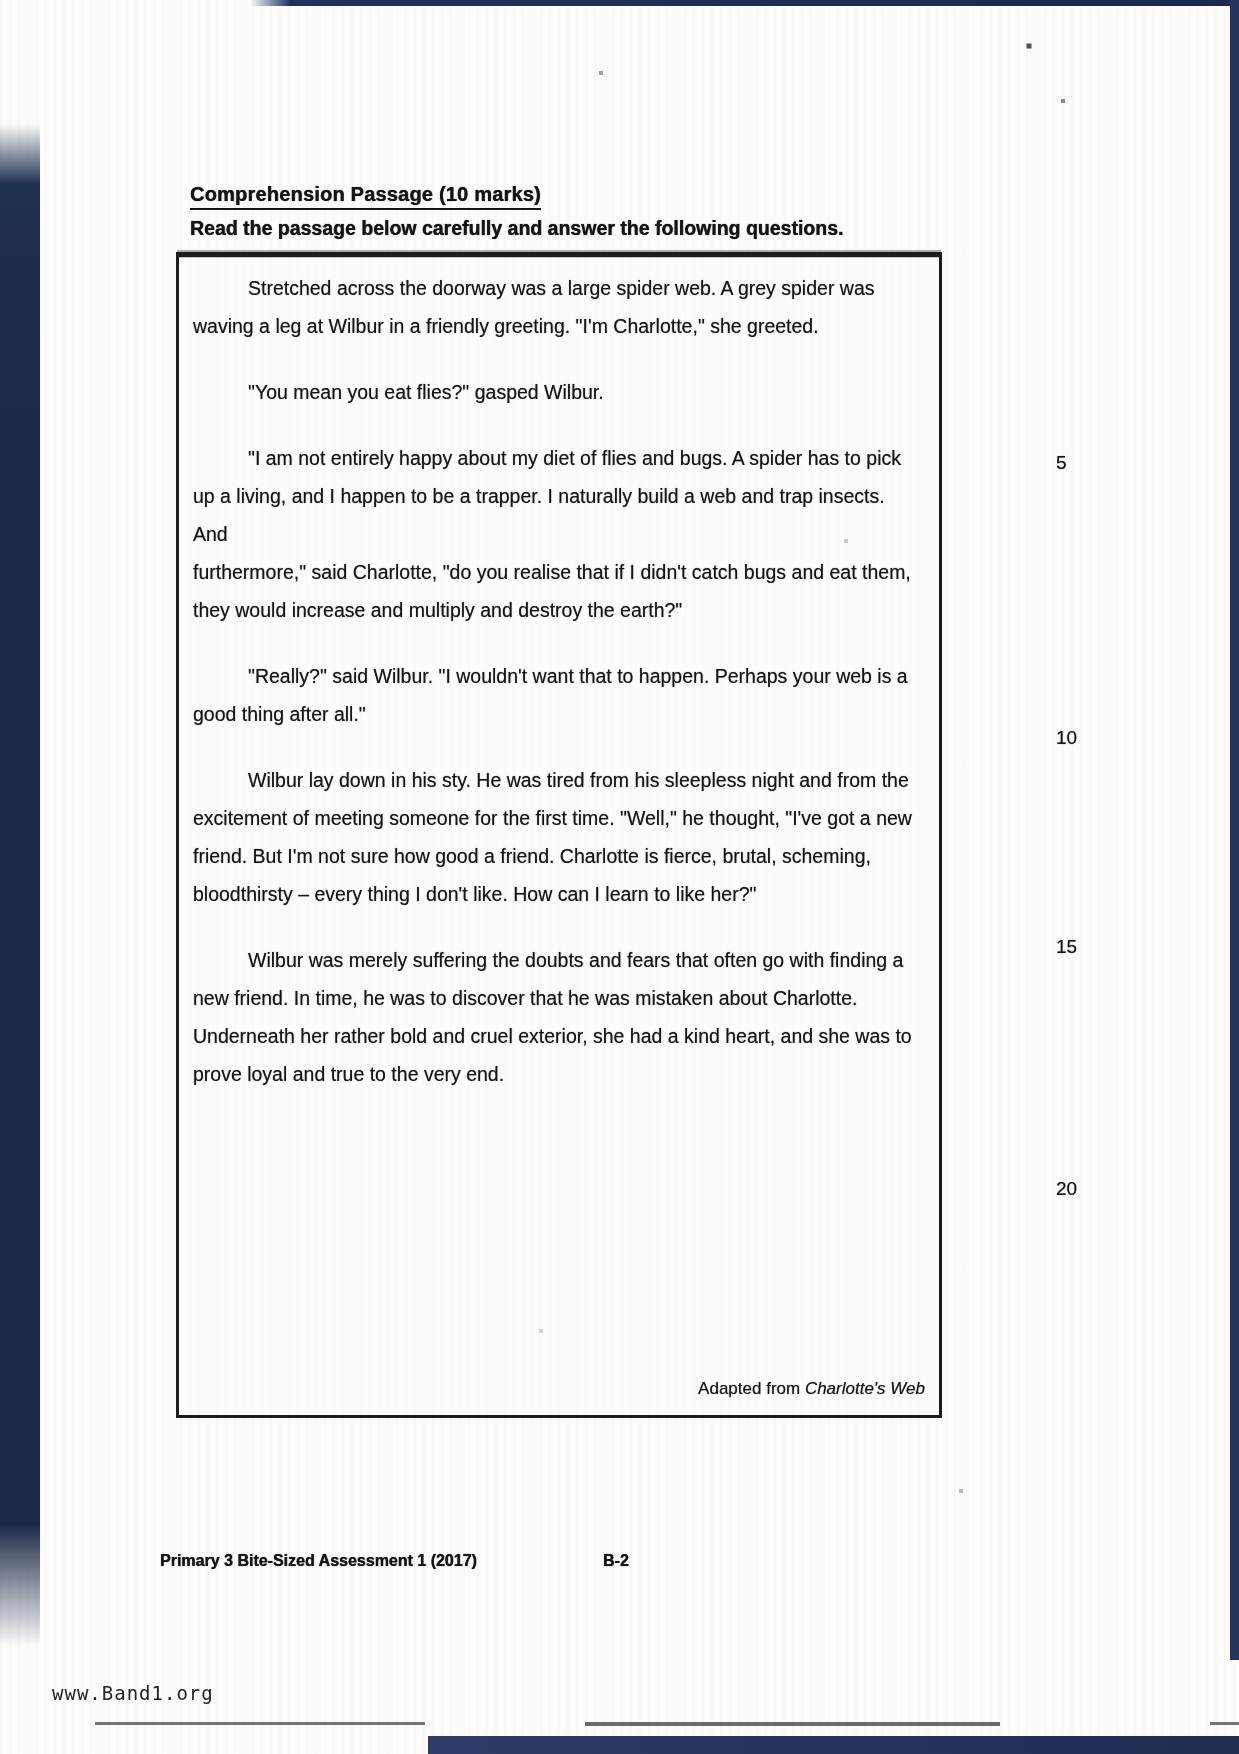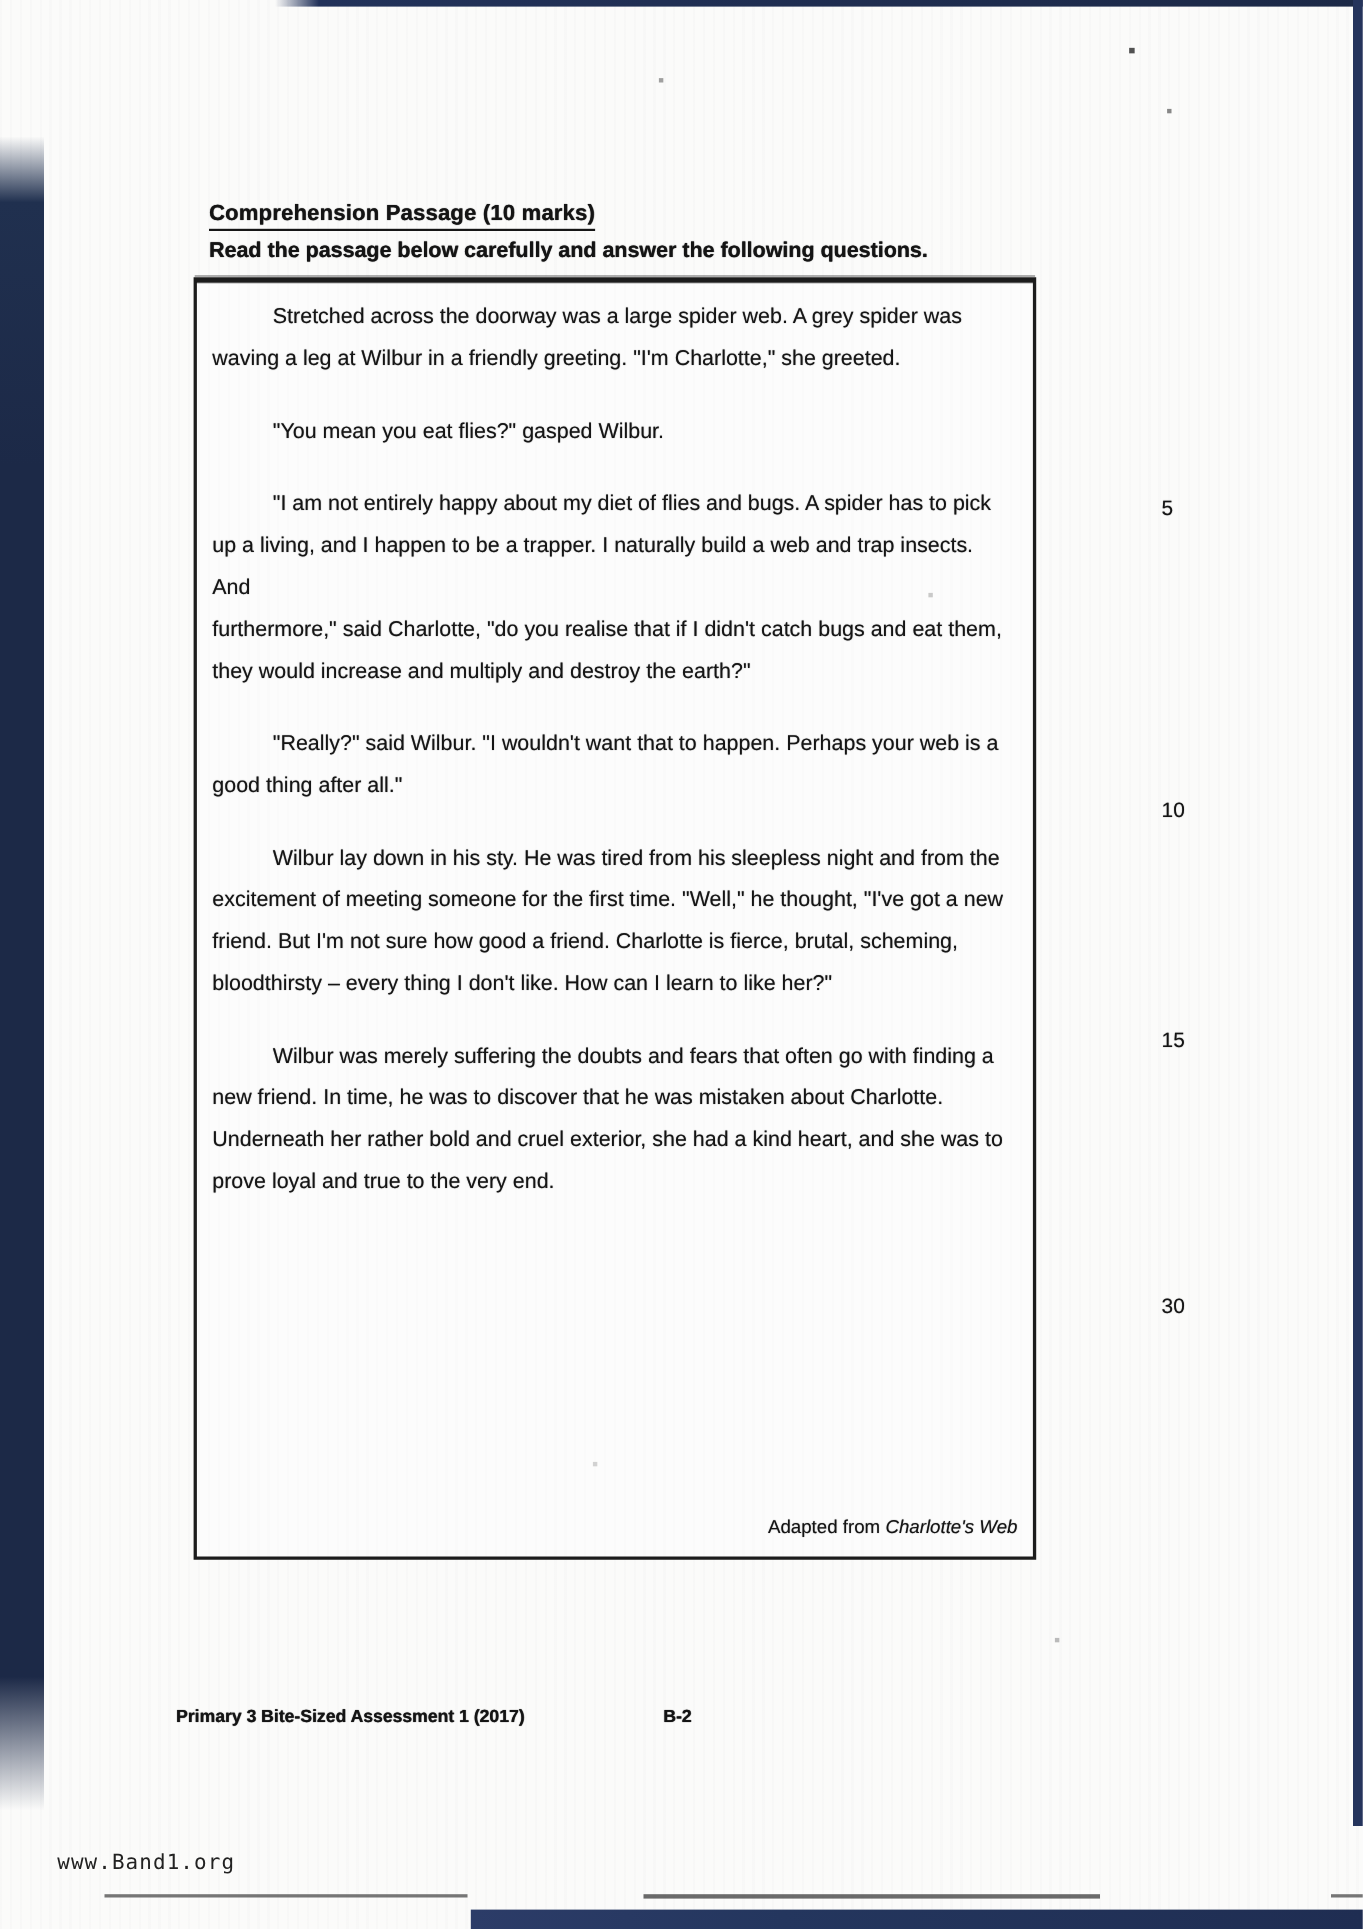--- a/index.html
+++ b/index.html
@@ -122,21 +122,21 @@
     </div>
     <div class="source-line ink">
       <span>Adapted from </span><em>Charlotte's Web</em>
     </div>
   </div>
 
   <div class="line-numbers ink">
     <span style="top:452px">5</span>
     <span style="top:727px">10</span>
     <span style="top:936px">15</span>
-    <span style="top:1178px">30</span>
+    <span style="top:1178px">20</span>
   </div>
 
   <div class="footer ink-bold">
     <span>Primary 3 Bite-Sized Assessment 1 (2017)</span>
     <span class="page-num">B-2</span>
   </div>
 
   <div class="watermark">www.Band1.org</div>
 
   <div class="bottom-rule rule-a"></div>

